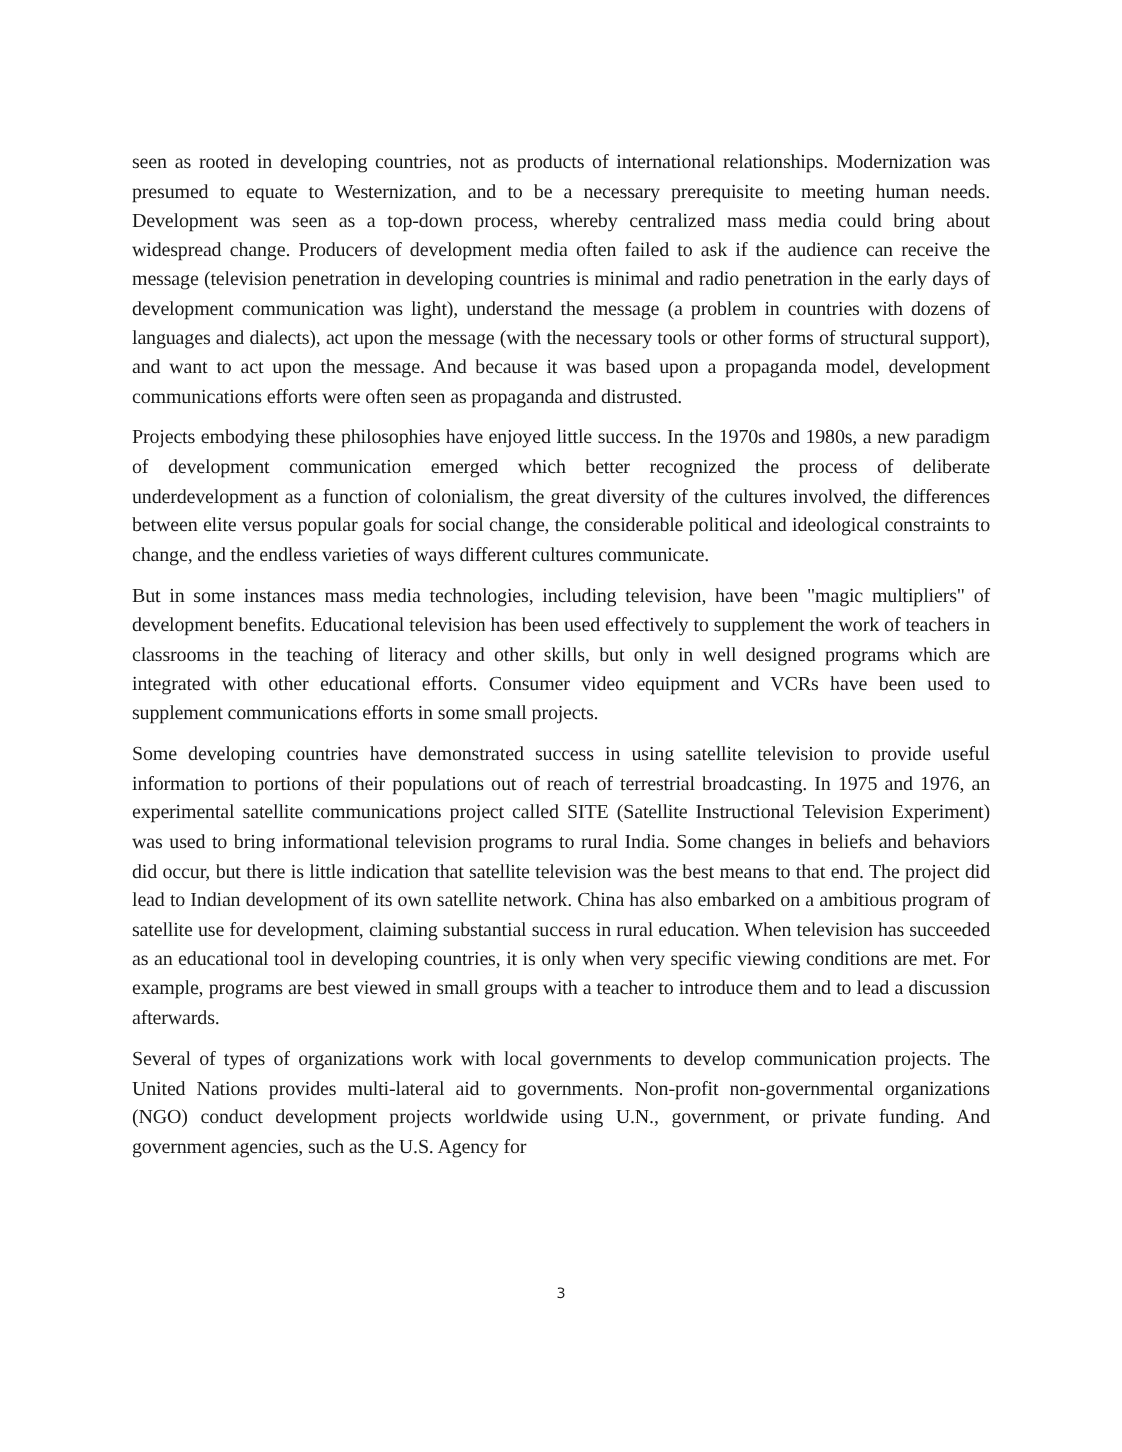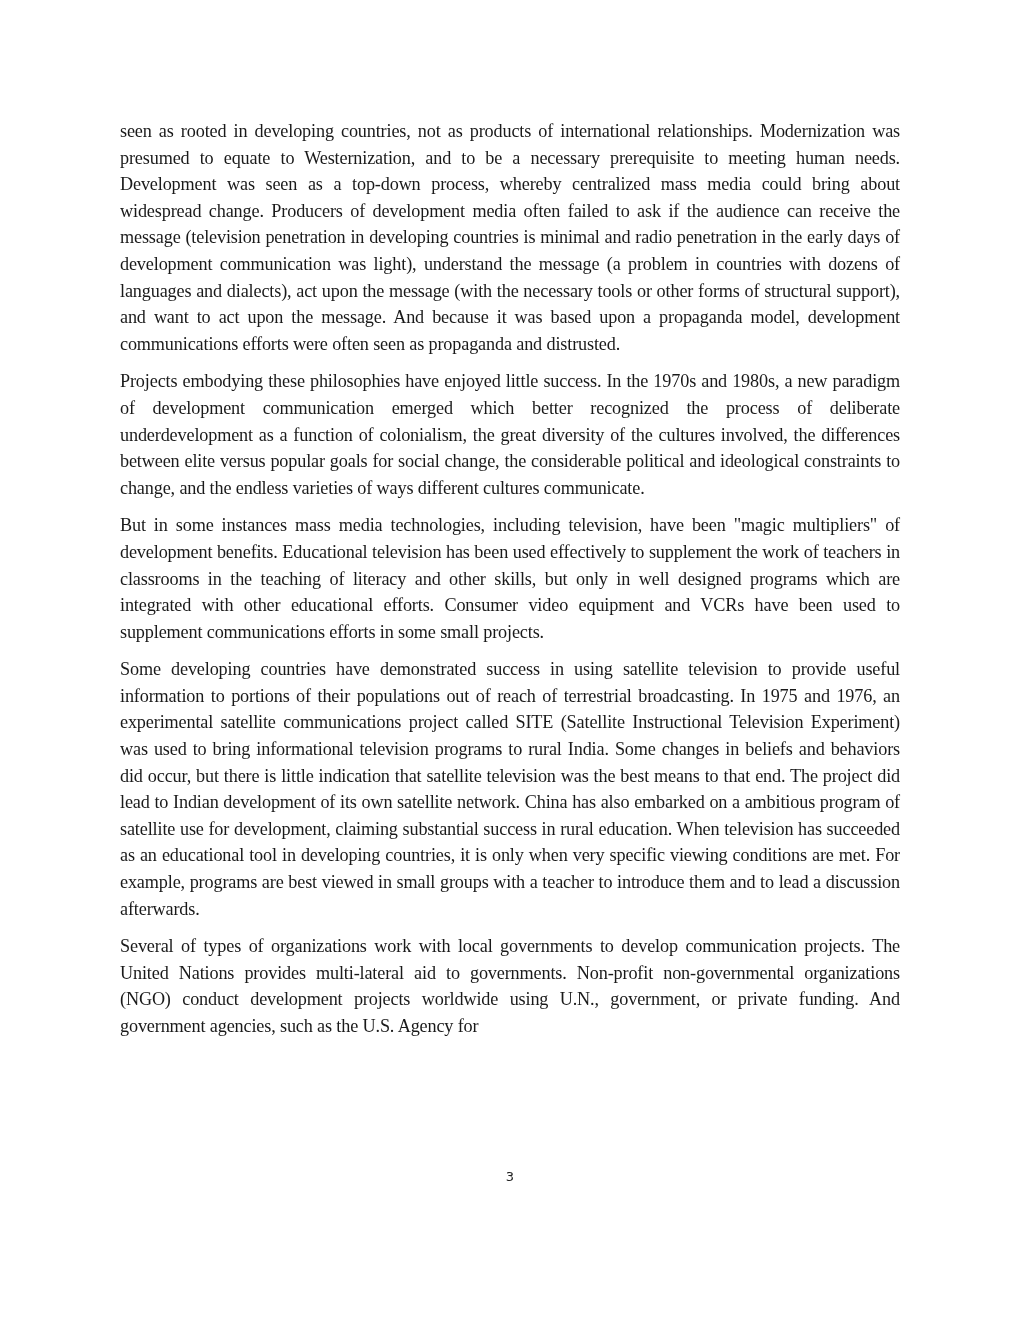--- a/index.html
+++ b/index.html
@@ -10,21 +10,21 @@
     body {
       width: 1020px;
       height: 1320px;
       position: relative;
       overflow: hidden;
       color: #1a1a1a;
     }
     .page {
       position: absolute;
       left: 120px;
-      top: 118px;
+      top: 134px;
       width: 780px;
     }
     .para {
       font-family: "Liberation Serif", serif;
       font-size: 18.2px;
       line-height: 26.6px;
       text-align: justify;
       margin: 0 0 11px 0;
       letter-spacing: -0.15px;
     }

